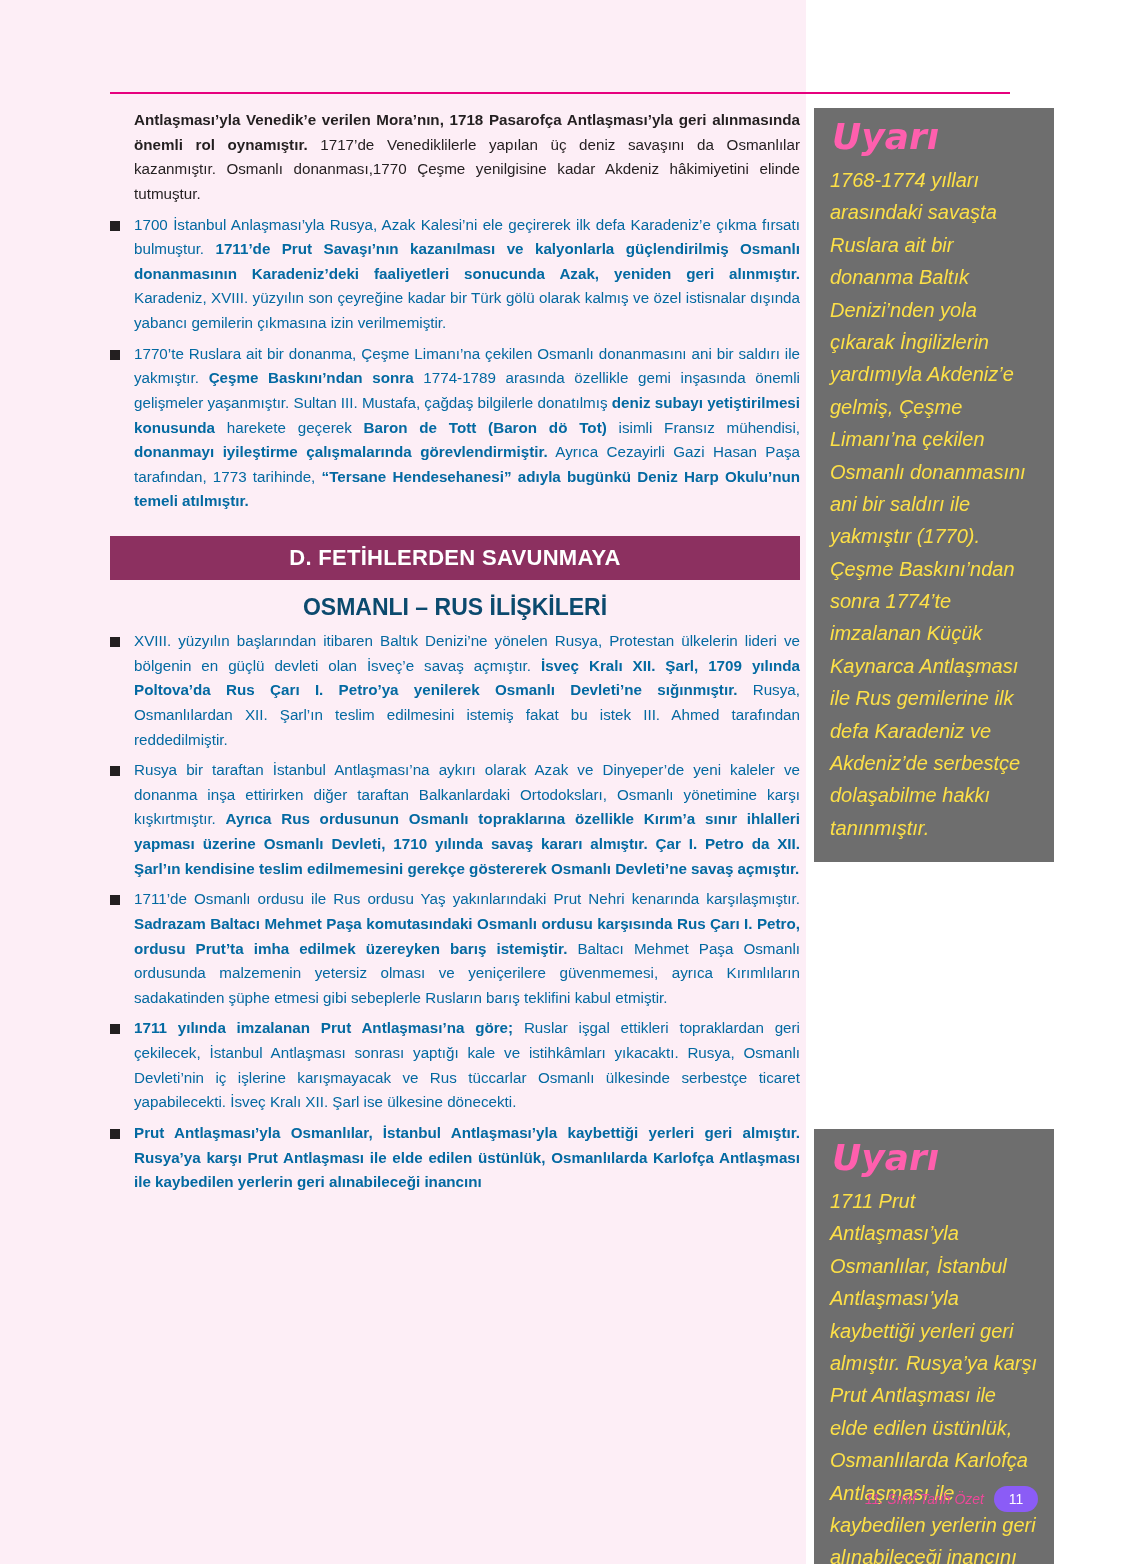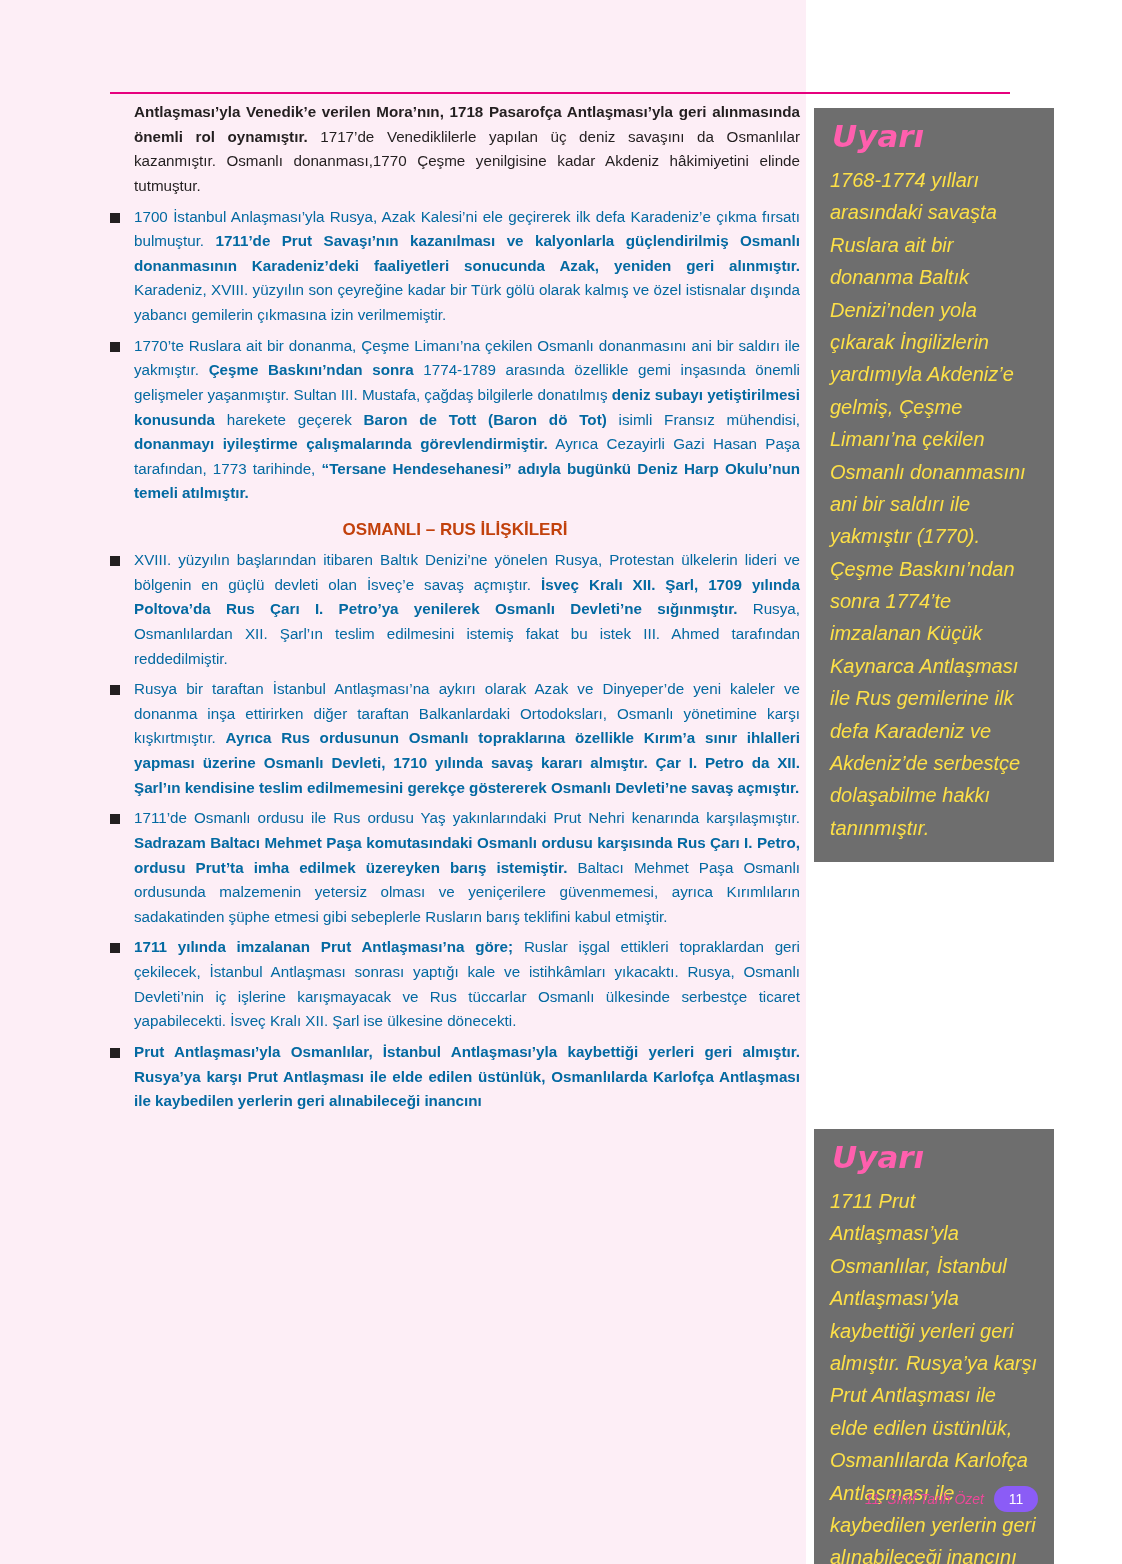--- a/index.html
+++ b/index.html
@@ -36,21 +36,21 @@
     top: 92px;
     width: 900px;
     height: 2px;
     background: #e6007e;
   }
 
   
   .content {
     position: absolute;
     left: 110px;
-    top: 100px;
+    top: 108px;
     width: 690px;
   }
 
   .para {
     font-size: 15.2px;
     line-height: 1.62;
     color: #231f20;
     text-align: justify;
     margin: 0 0 2px 0;
   }
@@ -91,43 +91,43 @@
   }
   .section-bar span {
     color: #ffffff;
     font-size: 22px;
     font-weight: bold;
     letter-spacing: .3px;
   }
 
   .subheading {
     text-align: center;
-    color: #c2410c;
+    color: #0c4a6e;
     font-weight: bold;
-    font-size: 17px;
+    font-size: 23px;
     margin: 14px 0 8px 0;
   }
 
   
   .uyari {
     position: absolute;
     width: 240px;
     background: #6e6e6e;
     color: #ffffff;
     padding: 0;
   }
   .uyari .hdr {
     height: 56px;
     display: flex;
     align-items: center;
     padding-left: 18px;
   }
   .uyari .hdr span {
     color: #ff5fae;
-    font-size: 31px;
+    font-size: 36px;
     font-weight: bold;
     font-style: italic;
     font-family: "DejaVu Sans", sans-serif;
   }
   .uyari .body {
     padding: 0 16px 18px 16px;
     font-style: italic;
     font-size: 20px;
     line-height: 1.62;
     color: #fde047;
@@ -175,20 +175,23 @@
   <div class="bullet-row">
     <div class="bullet-sq"></div>
     <div class="bullet-text">1700 İstanbul Anlaşması’yla Rusya, Azak Kalesi’ni ele geçirerek ilk defa Karadeniz’e çıkma fırsatı bulmuştur. <b>1711’de Prut Savaşı’nın kazanılması ve kalyonlarla güçlendirilmiş Osmanlı donanmasının Karadeniz’deki faaliyetleri sonucunda Azak, yeniden geri alınmıştır.</b> Karadeniz, XVIII. yüzyılın son çeyreğine kadar bir Türk gölü olarak kalmış ve özel istisnalar dışında yabancı gemilerin çıkmasına izin verilmemiştir.</div>
   </div>
 
   <div class="bullet-row">
     <div class="bullet-sq"></div>
     <div class="bullet-text">1770’te Ruslara ait bir donanma, Çeşme Limanı’na çekilen Osmanlı donanmasını ani bir saldırı ile yakmıştır. <b>Çeşme Baskını’ndan sonra</b> 1774-1789 arasında özellikle gemi inşasında önemli gelişmeler yaşanmıştır.  Sultan III. Mustafa, çağdaş bilgilerle donatılmış <b>deniz subayı yetiştirilmesi konusunda</b> harekete geçerek <b>Baron de Tott (Baron dö Tot)</b> isimli Fransız mühendisi, <b>donanmayı iyileştirme çalışmalarında görevlendirmiştir.</b> Ayrıca Cezayirli Gazi Hasan Paşa tarafından, 1773 tarihinde, <b>“Tersane Hendesehanesi” adıyla bugünkü Deniz Harp Okulu’nun temeli atılmıştır.</b></div>
   </div>
 
+  <div class="section-bar">
+    <span>D. FETİHLERDEN SAVUNMAYA</span>
+  </div>
 
   <div class="subheading">OSMANLI – RUS İLİŞKİLERİ</div>
 
   <div class="bullet-row">
     <div class="bullet-sq"></div>
     <div class="bullet-text">XVIII. yüzyılın başlarından itibaren Baltık Denizi’ne yönelen Rusya, Protestan ülkelerin lideri ve bölgenin en güçlü devleti olan İsveç’e savaş açmıştır. <b>İsveç Kralı XII. Şarl, 1709 yılında Poltova’da Rus Çarı I. Petro’ya yenilerek Osmanlı Devleti’ne sığınmıştır.</b> Rusya, Osmanlılardan XII. Şarl’ın teslim edilmesini istemiş fakat bu istek III. Ahmed tarafından reddedilmiştir.</div>
   </div>
   <div class="bullet-row">
     <div class="bullet-sq"></div>
     <div class="bullet-text">Rusya bir taraftan İstanbul Antlaşması’na aykırı olarak Azak ve Dinyeper’de yeni kaleler ve donanma inşa ettirirken diğer taraftan Balkanlardaki Ortodoksları, Osmanlı yönetimine karşı kışkırtmıştır. <b>Ayrıca Rus ordusunun Osmanlı topraklarına özellikle Kırım’a sınır ihlalleri yapması üzerine Osmanlı Devleti, 1710 yılında savaş kararı almıştır. Çar I. Petro da XII. Şarl’ın kendisine teslim edilmemesini gerekçe göstererek Osmanlı Devleti’ne savaş açmıştır.</b></div>

